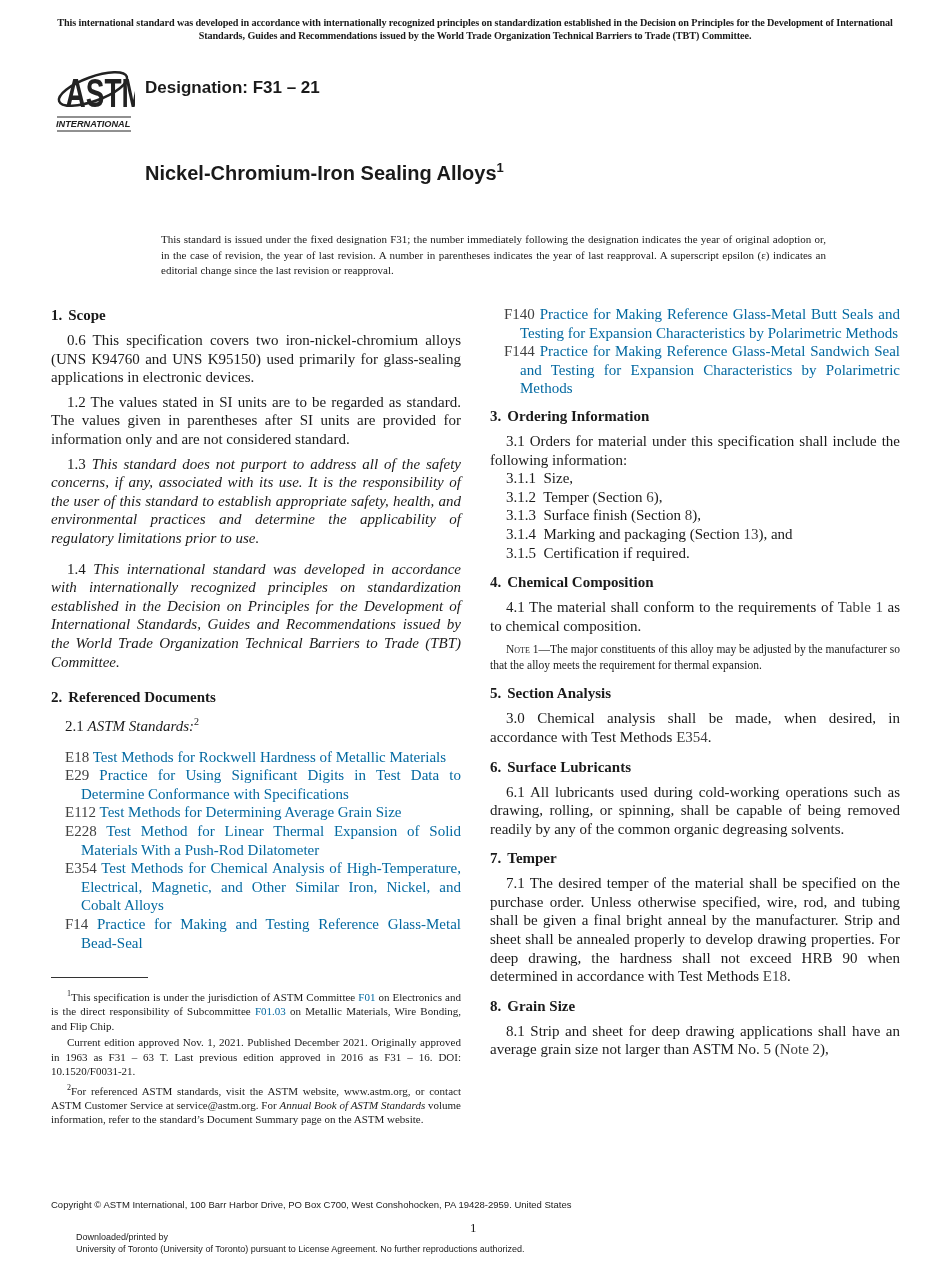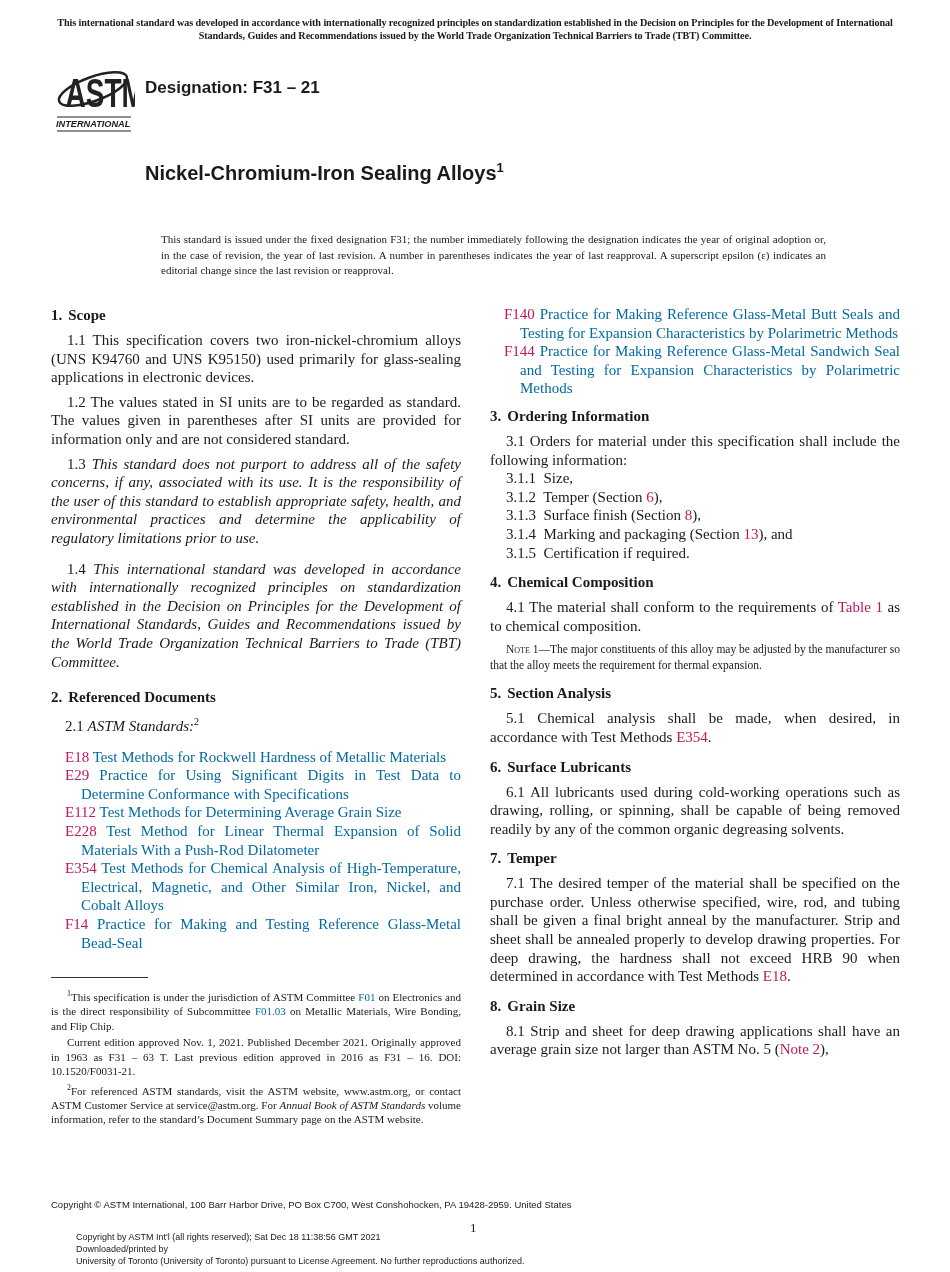--- a/index.html
+++ b/index.html
@@ -12,21 +12,21 @@
   .title sup { font-size:13px; vertical-align:8px; line-height:0; }
   .issued { left:145px; top:232px; width:665px; font-size:11px; line-height:15.5px; text-align:justify;margin-left:16px; }
   .col { position:absolute; font-size:15px; line-height:18.6px; text-align:justify; }
   .left { left:51px; top:305px; width:410px; }
   .right { left:490px; top:305px; width:410px; }
   h2 { font-size:15px; font-weight:bold; margin:0 0 6px 0; line-height:20px; }
   h2 .num { margin-right:6px; }
   p { margin:0 0 6px 0; }
   .ind { text-indent:16px; }
   .it { font-style:italic; }
-  .red { color:#be185d; }
+  .red { color:#404040; }
   .blue { color:#0369a1; }
   .ref { padding-left:30px; text-indent:-16px; margin:0; text-align:justify; }
   .ref-sub { padding-left:0; margin:0 0 12px 0; }
   .list-item { padding-left:16px; margin:0; }
   .note { font-size:11.5px; line-height:16px; text-indent:16px; margin:4px 0 8px 0; }
   .note .sc { font-variant:small-caps; }
   .sec { margin-top:10px; }
   .fn-rule { left:51px; top:977px; width:97px; border-top:1px solid #333; }
   .footnotes { left:51px; top:987px; width:410px; font-size:11px; line-height:14.5px; text-align:justify; }
   .footnotes p { margin:0 0 2px 0; text-indent:16px; }
@@ -53,21 +53,21 @@
 <div class="abs designation">Designation: F31 – 21</div>
 
 <div class="abs title">
   <div><span>Nickel-Chromium-Iron Sealing Alloys</span><sup>1</sup></div>
 </div>
 
 <div class="abs issued">This standard is issued under the fixed designation F31; the number immediately following the designation indicates the year of original adoption or, in the case of revision, the year of last revision. A number in parentheses indicates the year of last reapproval. A superscript epsilon (ε) indicates an editorial change since the last revision or reapproval.</div>
 
 <div class="col left">
   <h2><span class="num">1.</span><span>Scope</span></h2>
-  <p class="ind">1.1 This specification covers two iron-nickel-chromium alloys (UNS K94760 and UNS K95150) used primarily for glass-sealing applications in electronic devices.</p>
+  <p class="ind">0.6 This specification covers two iron-nickel-chromium alloys (UNS K94760 and UNS K95150) used primarily for glass-sealing applications in electronic devices.</p>
   <p class="ind">1.2 The values stated in SI units are to be regarded as standard. The values given in parentheses after SI units are provided for information only and are not considered standard.</p>
   <p class="ind" style="margin-bottom:12px"><span>1.3</span> <span class="it">This standard does not purport to address all of the safety concerns, if any, associated with its use. It is the responsibility of the user of this standard to establish appropriate safety, health, and environmental practices and determine the applicability of regulatory limitations prior to use.</span></p>
   <p class="ind"><span>1.4</span> <span class="it">This international standard was developed in accordance with internationally recognized principles on standardization established in the Decision on Principles for the Development of International Standards, Guides and Recommendations issued by the World Trade Organization Technical Barriers to Trade (TBT) Committee.</span></p>
 
   <h2 class="sec" style="margin-top:16px"><span class="num">2.</span><span>Referenced Documents</span></h2>
   <p class="ref-sub" style="padding-left:14px"><span>2.1</span> <span class="it">ASTM Standards:</span><sup style="font-size:10px">2</sup></p>
   <p class="ref"><span class="red">E18</span> <span class="blue">Test Methods for Rockwell Hardness of Metallic Materials</span></p>
   <p class="ref"><span class="red">E29</span> <span class="blue">Practice for Using Significant Digits in Test Data to Determine Conformance with Specifications</span></p>
   <p class="ref"><span class="red">E112</span> <span class="blue">Test Methods for Determining Average Grain Size</span></p>
   <p class="ref"><span class="red">E228</span> <span class="blue">Test Method for Linear Thermal Expansion of Solid Materials With a Push-Rod Dilatometer</span></p>
@@ -92,31 +92,30 @@
   <p class="list-item"><span>3.1.2</span>&nbsp; <span>Temper (Section </span><span class="red">6</span><span>),</span></p>
   <p class="list-item"><span>3.1.3</span>&nbsp; <span>Surface finish (Section </span><span class="red">8</span><span>),</span></p>
   <p class="list-item"><span>3.1.4</span>&nbsp; <span>Marking and packaging (Section </span><span class="red">13</span><span>), and</span></p>
   <p class="list-item" style="margin-bottom:6px"><span>3.1.5</span>&nbsp; <span>Certification if required.</span></p>
 
   <h2 class="sec"><span class="num">4.</span><span>Chemical Composition</span></h2>
   <p class="ind"><span>4.1 The material shall conform to the requirements of </span><span class="red">Table 1</span><span> as to chemical composition.</span></p>
   <p class="note"><span class="sc">Note 1</span><span>—The major constituents of this alloy may be adjusted by the manufacturer so that the alloy meets the requirement for thermal expansion.</span></p>
 
   <h2 class="sec"><span class="num">5.</span><span>Section Analysis</span></h2>
-  <p class="ind"><span>5.1 Chemical analysis shall be made, when desired, in accordance with Test Methods </span><span class="red">E354</span><span>.</span></p>
+  <p class="ind"><span>3.0 Chemical analysis shall be made, when desired, in accordance with Test Methods </span><span class="red">E354</span><span>.</span></p>
 
   <h2 class="sec"><span class="num">6.</span><span>Surface Lubricants</span></h2>
   <p class="ind">6.1 All lubricants used during cold-working operations such as drawing, rolling, or spinning, shall be capable of being removed readily by any of the common organic degreasing solvents.</p>
 
   <h2 class="sec"><span class="num">7.</span><span>Temper</span></h2>
   <p class="ind"><span>7.1 The desired temper of the material shall be specified on the purchase order. Unless otherwise specified, wire, rod, and tubing shall be given a final bright anneal by the manufacturer. Strip and sheet shall be annealed properly to develop drawing properties. For deep drawing, the hardness shall not exceed HRB 90 when determined in accordance with Test Methods </span><span class="red">E18</span><span>.</span></p>
 
   <h2 class="sec"><span class="num">8.</span><span>Grain Size</span></h2>
   <p class="ind"><span>8.1 Strip and sheet for deep drawing applications shall have an average grain size not larger than ASTM No. 5 (</span><span class="red">Note 2</span><span>),</span></p>
 </div>
 
 <div class="abs copyright">Copyright © ASTM International, 100 Barr Harbor Drive, PO Box C700, West Conshohocken, PA 19428-2959. United States</div>
 <div class="abs pageno">1</div>
 <div class="abs dl">
-  <div>Copyright by ASTM Int'l (all rights reserved); Sat Dec 18 11:38:56 GMT 2021</div>
   <div>Downloaded/printed by</div>
   <div>University of Toronto (University of Toronto) pursuant to License Agreement. No further reproductions authorized.</div>
 </div>
 
 </body></html>

